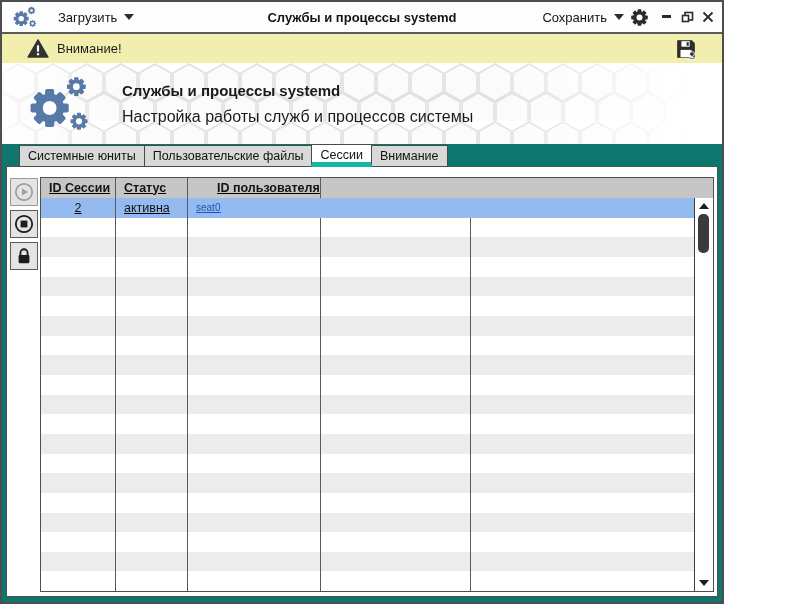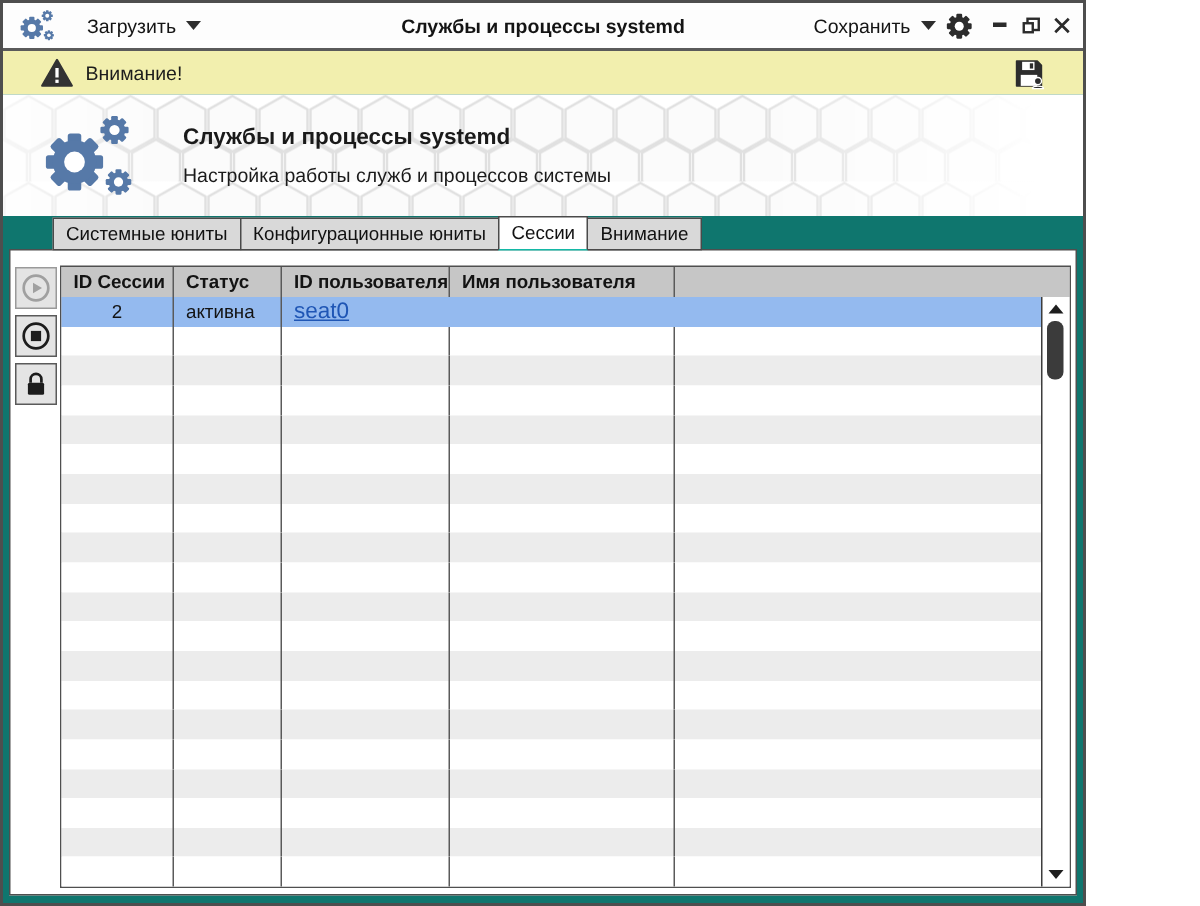--- a/index.html
+++ b/index.html
@@ -28,57 +28,57 @@
 
   
   .hexheader { height:81px; flex:0 0 81px; position:relative; background:#fff; overflow:hidden; }
   .hexpattern { position:absolute; inset:0;
     -webkit-mask-image: linear-gradient(90deg, rgba(0,0,0,.25) 0%, #000 14%, #000 62%, rgba(0,0,0,0) 86%);
     mask-image: linear-gradient(90deg, rgba(0,0,0,.25) 0%, #000 14%, #000 62%, rgba(0,0,0,0) 86%); }
   .hexcontent { position:absolute; inset:0; display:flex; align-items:center; }
   .hexcontent .big-logo { margin-left:24px; }
   .hextext { margin-left:30px; }
   .hextext .h-title { font-size:15px; font-weight:bold; color:#1a1a1a; }
-  .hextext .h-sub { font-size:13px; color:#1a1a1a; margin-top:9px; }
-
-  
-  .tabrow { height:23px; flex:0 0 23px; display:flex; align-items:flex-end; padding-left:33px;
+  .hextext .h-sub { font-size:16px; color:#1a1a1a; margin-top:9px; }
+
+  
+  .tabrow { height:23px; flex:0 0 23px; display:flex; align-items:flex-end; padding-left:17px;
             margin-bottom:-1px; position:relative; z-index:3; background:transparent; }
   .tab { height:22px; line-height:20px; padding:0 8px; font-size:12.5px; color:#111;
          background:#d9d9d9; border:1px solid #4a4a4a; margin-left:-1px; cursor:default; white-space:nowrap; }
   .tab:first-child { margin-left:0; }
-  .tab.active { background:#fff; border-bottom:1px solid #14b8a6; height:23px; z-index:4; }
+  .tab.active { background:#fff; border-bottom:5px solid #14b8a6; height:23px; z-index:4; }
 
   
   .main { flex:1; margin:0 4px 5px 4px; border:1px solid #4f4f4f; background:#fff;
-          position:relative; padding:10px 3px 4px 33px; display:flex; }
+          position:relative; padding:10px 3px 4px 33px; display:flex;text-decoration:underline; }
 
   .sidebtns { position:absolute; left:3px; top:11px; display:flex; flex-direction:column; gap:4px; }
   .sbtn { width:28px; height:28px; border:1px solid #5a5a5a; background:#e4e4e4;
           display:flex; align-items:center; justify-content:center; cursor:default; }
   .sbtn.disabled { border-color:#9a9a9a; }
 
   
   .table { flex:1; border:1px solid #4f4f4f; display:flex; flex-direction:column; background:#fff; font-size:12.5px; }
   .thead { height:20px; flex:0 0 20px; background:#c6c6c6; display:flex; font-weight:bold; color:#111; }
   .thead .cell { line-height:19px; }
   .tbodywrap { flex:1; display:flex; min-height:0; }
   .rowsarea { flex:1; display:flex; flex-direction:column; min-width:0; }
   .trow { flex:1; display:flex; background:#fff; }
   .trow.alt { background:#ececec; }
   .trow.selected { background:#94baef; }
   .cell { padding:0 0 0 8px; overflow:hidden; white-space:nowrap; border-right:1px solid #5a5a5a;
           display:flex; align-items:center; color:#131313; }
   .col0 { width:75px; flex:0 0 75px; }
   .col1 { width:72px; flex:0 0 72px; }
-  .col2 { width:112px; flex:0 0 112px; }
+  .col2 { width:112px; flex:0 0 112px;margin-left:21px; }
   .col3 { width:150px; flex:0 0 150px; }
   .col4 { flex:1; border-right:none; }
   .c-center { justify-content:center; padding-left:0; }
-  a.seatlink { color:#1f56b5; text-decoration:underline; font-size:15px; }
+  a.seatlink { color:#1f56b5; text-decoration:underline; font-size:10px; }
 
   
   .vscroll { width:19px; flex:0 0 19px; border-left:1px solid #3d3d3d; position:relative; background:#fff; }
   .sb-up { position:absolute; top:5px; left:50%; transform:translateX(-50%);
            width:0; height:0; border-left:5px solid transparent; border-right:5px solid transparent;
            border-bottom:6px solid #1e1e1e; }
   .sb-thumb { position:absolute; top:16px; left:3px; width:11px; height:39px; background:#3b3b3b; border-radius:5px; }
   .sb-down { position:absolute; bottom:5px; left:50%; transform:translateX(-50%);
              width:0; height:0; border-left:5px solid transparent; border-right:5px solid transparent;
              border-top:6px solid #1e1e1e; }
@@ -177,21 +177,21 @@
       </svg>
       <div class="hextext">
         <div class="h-title">Службы и процессы systemd</div>
         <div class="h-sub">Настройка работы служб и процессов системы</div>
       </div>
     </div>
   </div>
 
   <div class="tabrow">
     <div class="tab">Системные юниты</div>
-    <div class="tab">Конфигурационные юниты</div>
+    <div class="tab">Пользовательские файлы</div>
     <div class="tab active">Сессии</div>
     <div class="tab">Внимание</div>
   </div>
 
   <div class="main">
 
     <div class="sidebtns">
       <div class="sbtn disabled">
         <svg width="20" height="20" viewBox="0 0 20 20">
           <circle cx="10" cy="10" r="8.2" fill="none" stroke="#a0a0a0" stroke-width="1.8"></circle>
@@ -210,21 +210,20 @@
           <rect x="4" y="9" width="12" height="9" rx="1.2" fill="#1c1c1c"></rect>
         </svg>
       </div>
     </div>
 
     <div class="table">
       <div class="thead">
         <div class="cell col0">ID Сессии</div>
         <div class="cell col1">Статус</div>
         <div class="cell col2">ID пользователя</div>
-        <div class="cell col3">Имя пользователя</div>
       </div>
       <div class="tbodywrap">
         <div class="rowsarea">
           <div class="trow selected">
             <div class="cell col0 c-center">2</div>
             <div class="cell col1">активна</div>
             <div class="cell col4">
               <a class="seatlink" href="#">seat0</a>
             </div>
           </div>

